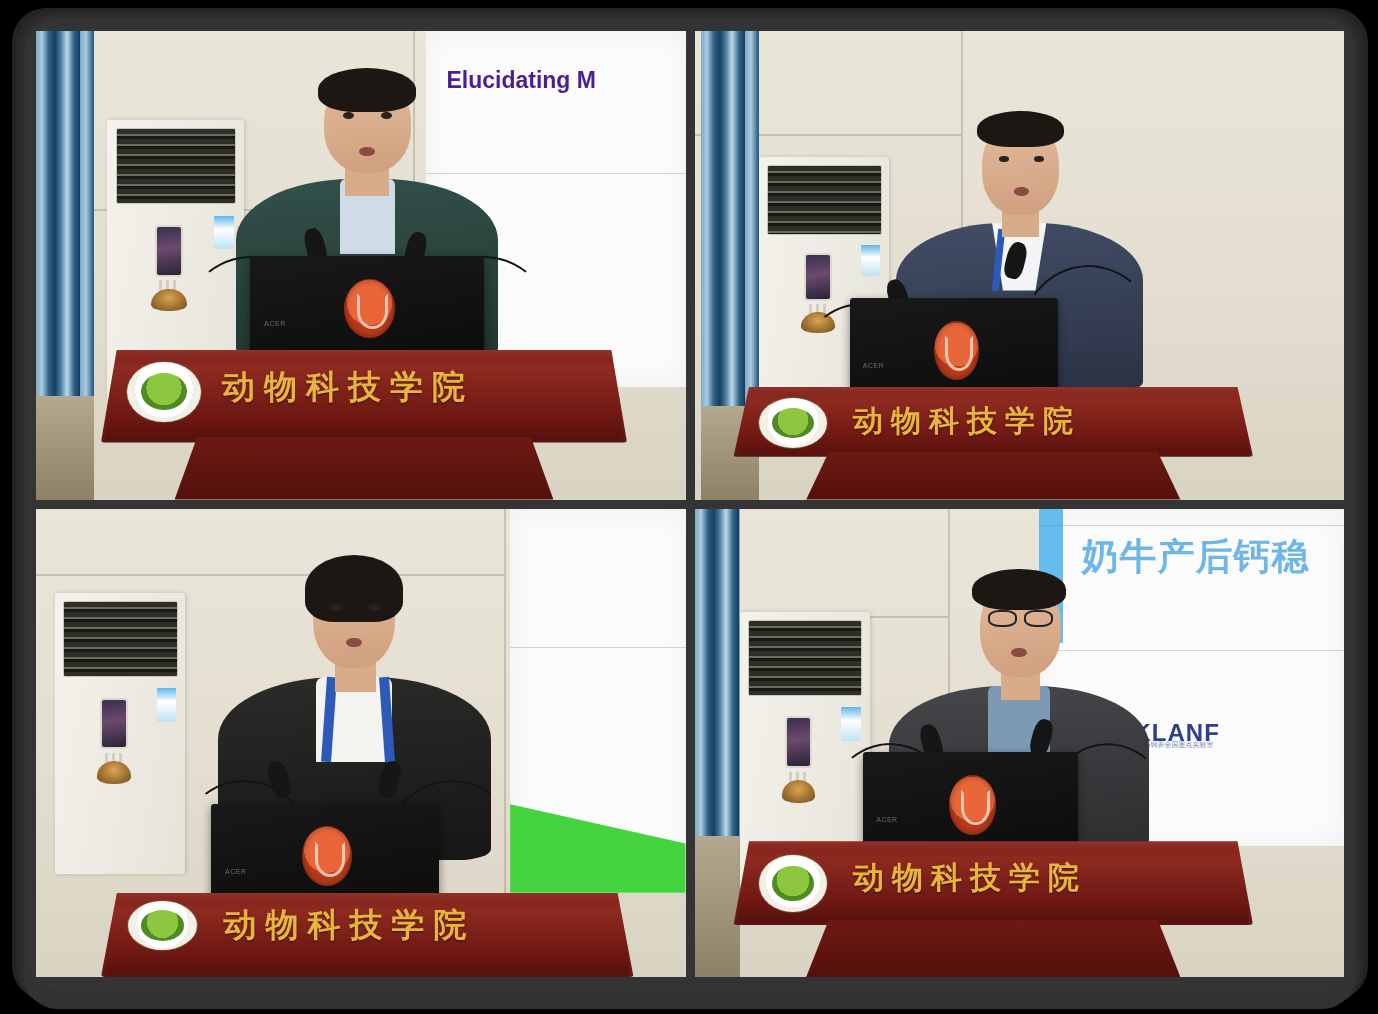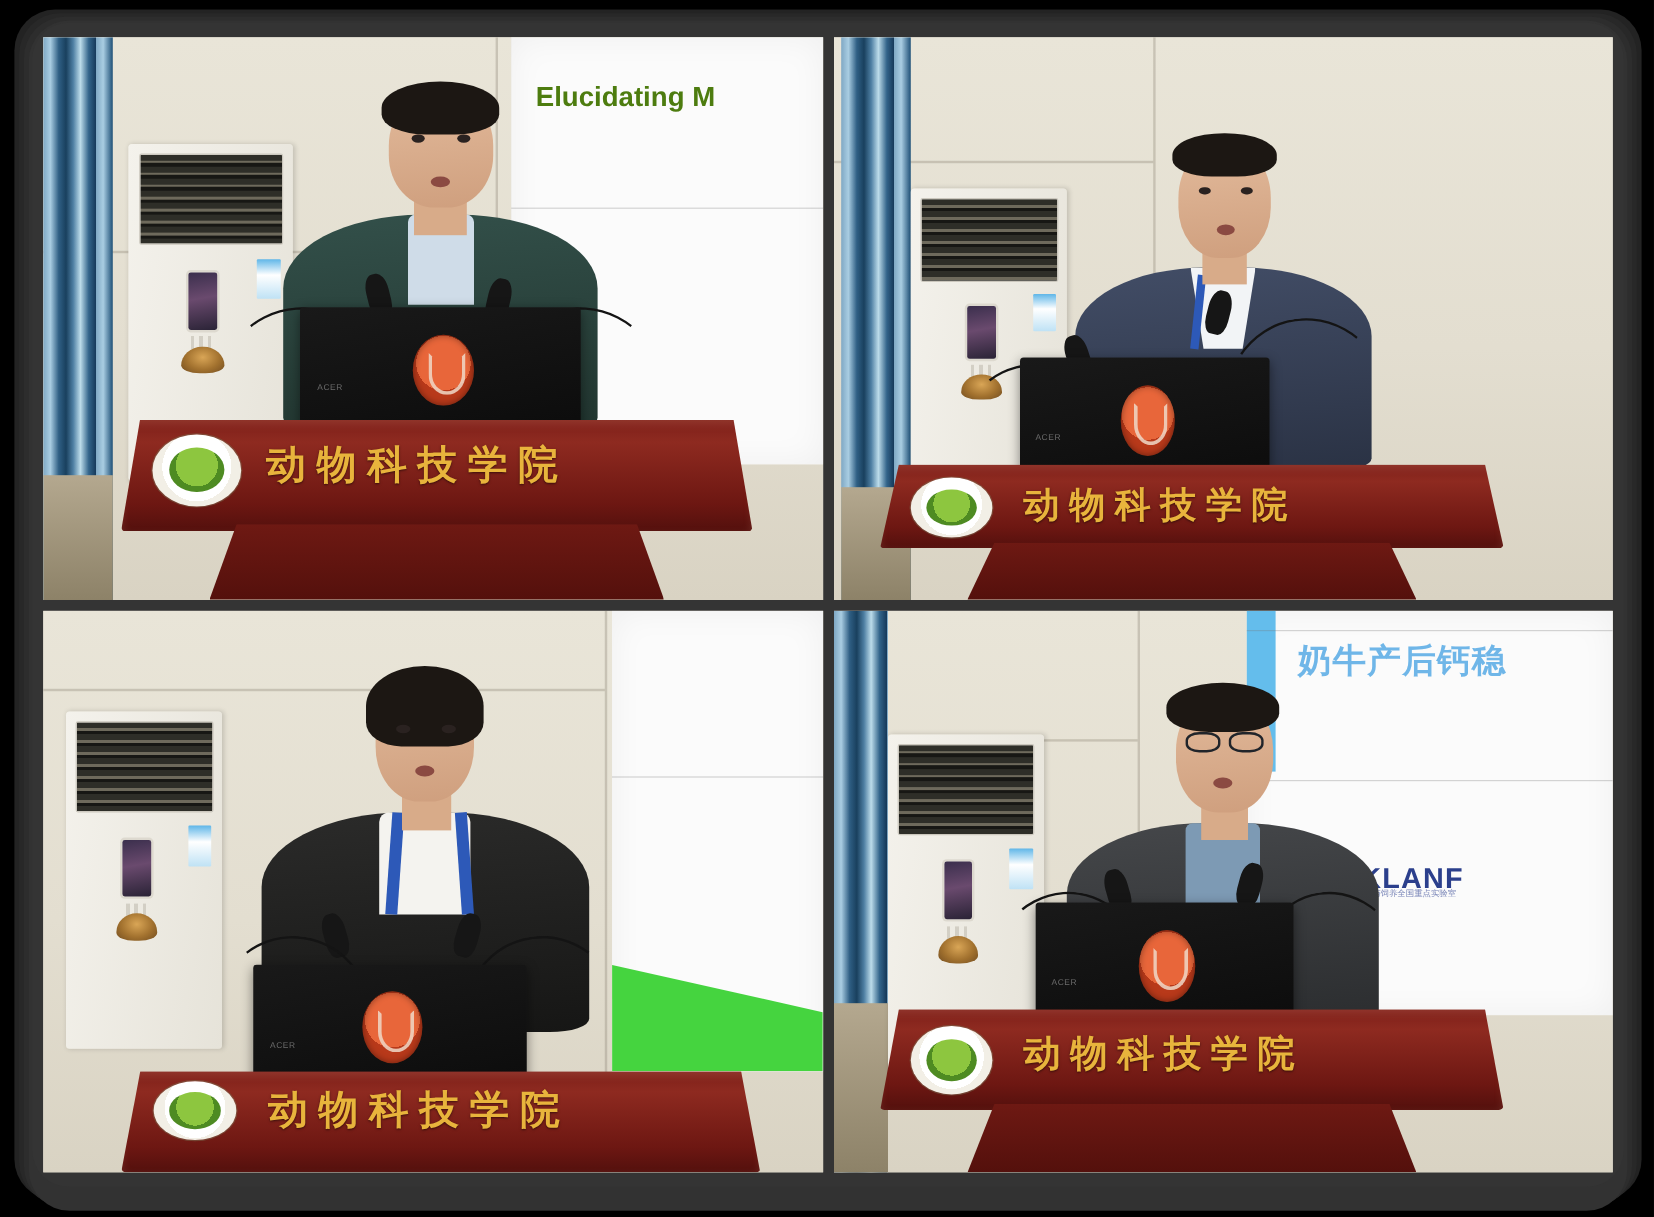--- a/index.html
+++ b/index.html
@@ -67,21 +67,21 @@
   .ac-emblem { position:absolute; left:32%; width:26%; top:60%; height:8%;
                background: radial-gradient(ellipse at 50% 40%, #d8a24f 0%, #9e6b25 55%, #6b4416 100%);
                border-radius:50% 50% 45% 45%/70% 70% 30% 30%; opacity:.95; }
   .ac-btns { position:absolute; left:38%; width:14%; top:57%; height:4%;
              background: repeating-linear-gradient(90deg,#ccc8bd 0 3px,transparent 3px 7px); opacity:.8; }
 
   
   .screen { position:absolute; background:#fbfbfb; box-shadow: inset 0 0 28px rgba(0,0,0,.05); }
   .screen-line { position:absolute; left:0; right:0; height:1px; background: rgba(120,120,120,.30); }
   .slide-title-en {
-    position:absolute; color:#4d7c0f; font-weight:bold; white-space:nowrap;
+    position:absolute; color:#4c1d95; font-weight:bold; white-space:nowrap;
     font-family:"Liberation Sans", sans-serif; filter: blur(.35px);
   }
   .blue-band { position:absolute; background: linear-gradient(180deg,#5fbdee,#59b7ec); }
   .slide-title-cn-white { position:absolute; color:#fff; font-weight:bold; white-space:nowrap; }
   .slide-title-cn-blue  { position:absolute; color:#6fb6e8; font-weight:bold; white-space:nowrap; filter: blur(.3px); }
   .green-wave { position:absolute; background:#45d43f;
                 border-radius: 60% 0 0 0 / 100% 0 0 0; }
   .sklanf { position:absolute; display:flex; align-items:center; gap:5px; }
   .sklanf-mark { width:30px; height:30px; position:relative; }
   .sklanf-text { color:#2b3f8c; font-weight:bold; letter-spacing:1px; }
@@ -310,21 +310,21 @@
         <div class="wall-seam" style="left:39%;top:0;width:2px;height:72%;"></div>
         <div class="wall-seam" style="left:0;top:23%;width:39%;height:2px;"></div>
 
         <div class="curtain" style="left:0;width:7%;"></div>
         <div style="position:absolute;left:0;top:70%;width:7%;bottom:0;background:linear-gradient(180deg,#b4a88f,#8d8268);"></div>
 
         <div class="screen" style="left:53%;top:0;right:0;height:72%;">
           <div style="position:absolute;left:0;top:0;width:8%;height:40%;background:#64bdec;"></div>
           <div class="screen-line" style="top:5%;"></div>
           <div class="screen-line" style="top:42%;"></div>
-          <div class="slide-title-cn-blue" style="left:14%;top:7%;font-size:28px;letter-spacing:1px;">奶牛产后钙稳</div>
+          <div class="slide-title-cn-blue" style="left:14%;top:7%;font-size:37px;letter-spacing:1px;">奶牛产后钙稳</div>
 
           <div class="sklanf" style="left:14%;top:62%;">
             <span class="sklanf-mark">
               <svg width="30" height="30" viewBox="0 0 30 30">
                 <circle cx="21" cy="6" r="4" fill="#2f6fd0"></circle>
                 <path d="M4 26 C4 14, 10 9, 18 11" stroke="#2f6fd0" stroke-width="3.2" fill="none" stroke-linecap="round"></path>
                 <path d="M7 24 C10 17, 16 16, 21 19" stroke="#7aa7e0" stroke-width="2.4" fill="none" stroke-linecap="round"></path>
               </svg>
             </span>
             <span class="sklanf-text" style="font-size:24px;">SKLANF</span>

